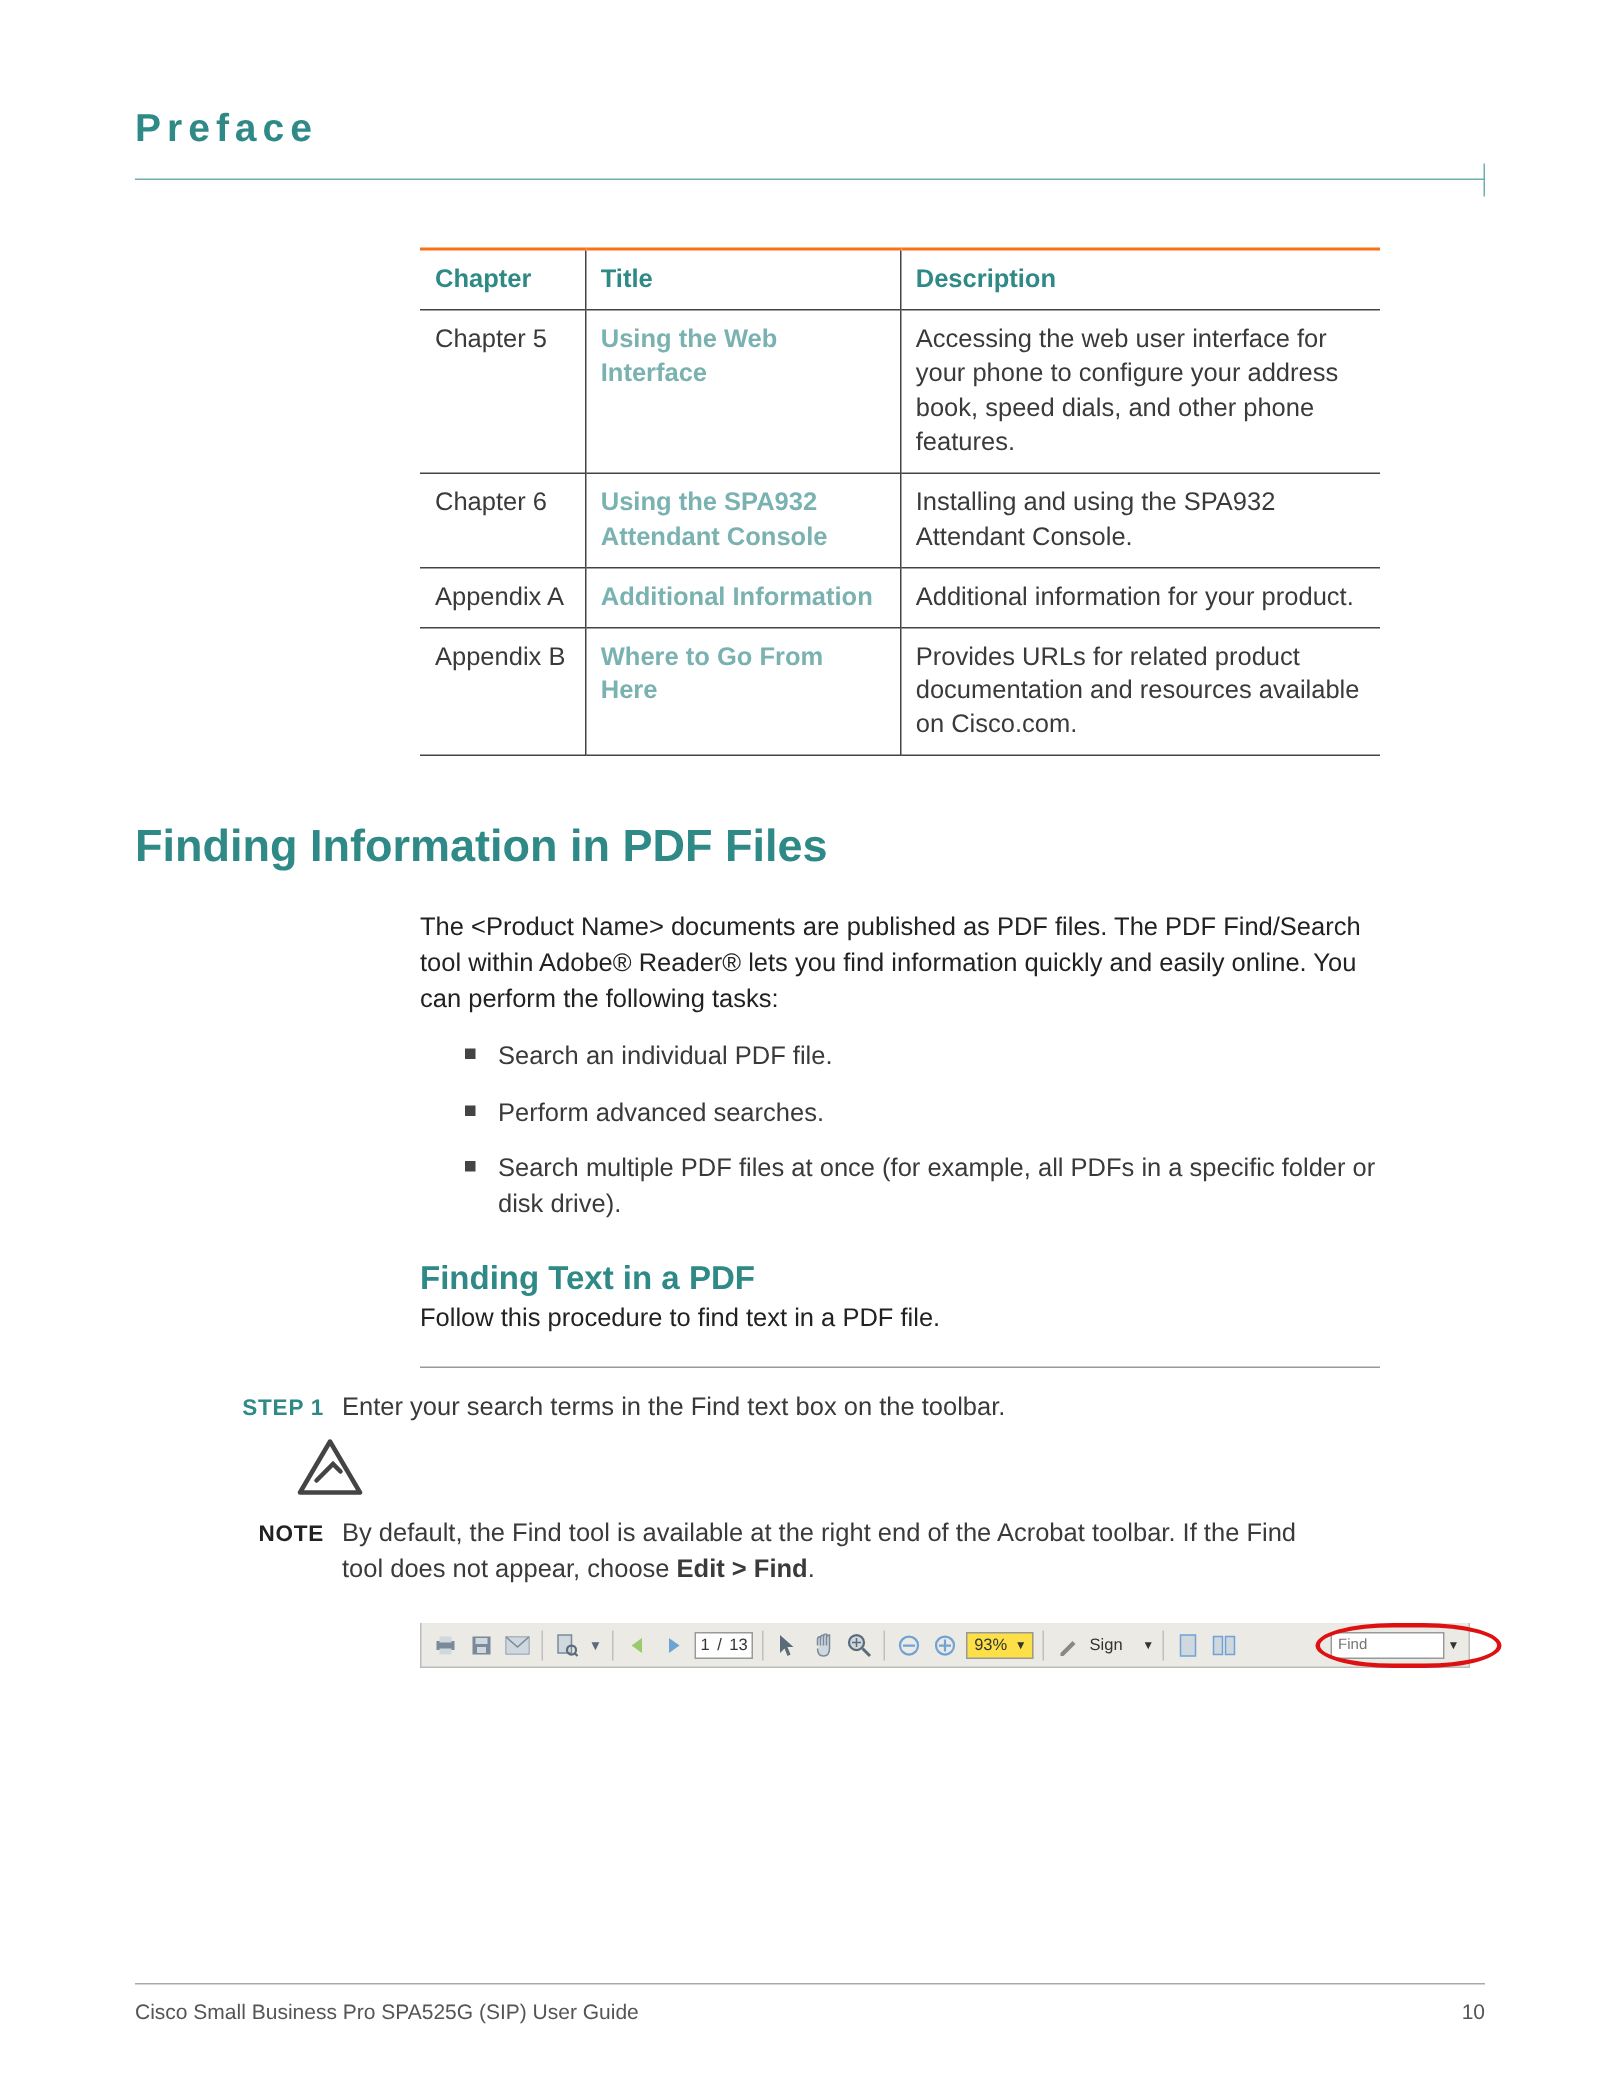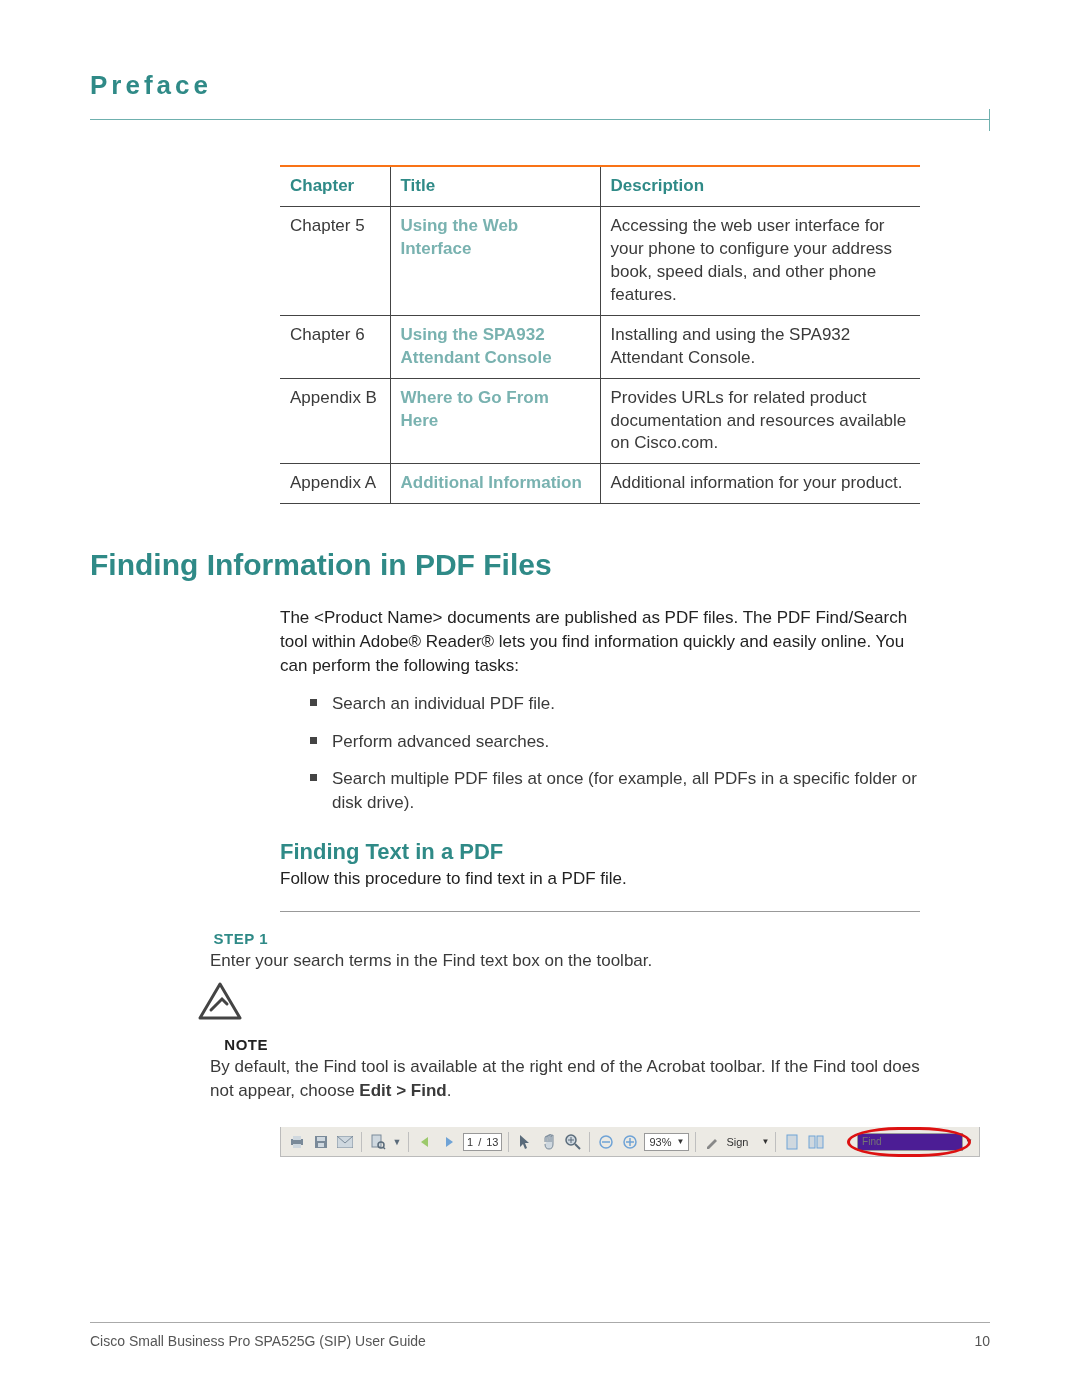--- a/index.html
+++ b/index.html
@@ -107,26 +107,25 @@
   .step-rule {
     margin-left: 190px;
     width: 640px;
     border: 0;
     border-top: 1px solid #999;
     margin-top: 20px;
     margin-bottom: 14px;
   }
   .step-row, .note-row {
     display: flex;
-    margin-left: 120px;
+    margin-left: 68px;
     width: 710px;
     font-size: 17px;
     line-height: 1.4;
     margin-bottom: 10px;
-    flex-direction: column;
   }
   .step-label {
     width: 70px;
     flex-shrink: 0;
     text-align: right;
     padding-right: 12px;
     color: #2f8a87;
     font-weight: 700;
     font-size: 15px;
     letter-spacing: 0.5px;
@@ -185,43 +184,43 @@
     color: #5a6b7a;
     font-size: 13px;
   }
   .tb-page-box {
     display: inline-flex; align-items: center; gap: 2px;
     border: 1px solid #999; background: #fff; height: 18px;
     padding: 0 3px; font-size: 11px;
   }
   .tb-zoom-box {
     display: inline-flex; align-items: center; gap: 2px;
-    border: 1px solid #999; background: #ffffff; height: 18px;
+    border: 1px solid #999; background: #fde047; height: 18px;
     padding: 0 4px; font-size: 11px;
   }
   .tb-sign {
     display: inline-flex; align-items: center; gap: 13px;
     font-size: 11px; color: #333;
   }
   .tb-find {
     position: relative;
     margin-left: auto;
     display: inline-flex; align-items: center;
   }
   .tb-find-ring {
     position: absolute;
     left: -10px; top: -6px;
     width: 124px; height: 30px;
     border: 3px solid #d11;
     border-radius: 50% / 60%;
     pointer-events: none;
   }
   .tb-find input {
-    width: 106px; height: 18px;
-    border: 1px solid #999; background: #4c1d95;
+    width: 76px; height: 18px;
+    border: 1px solid #999; background: #ffffff;
     font-size: 10px; color: #888;
     padding: 0 4px;
   }
   .footer {
     position: absolute;
     bottom: 48px;
     left: 90px; right: 90px;
     border-top: 1px solid #aaa;
     padding-top: 10px;
     display: flex;
@@ -259,28 +258,28 @@
         <td>Chapter 5</td>
         <td><span class="title-link">Using the Web Interface</span></td>
         <td>Accessing the web user interface for your phone to configure your address book, speed dials, and other phone features.</td>
       </tr>
       <tr>
         <td>Chapter 6</td>
         <td><span class="title-link">Using the SPA932 Attendant Console</span></td>
         <td>Installing and using the SPA932 Attendant Console.</td>
       </tr>
       <tr>
+        <td>Appendix A</td>
+        <td><span class="title-link">Additional Information</span></td>
+        <td>Additional information for your product.</td>
+      </tr>
+      <tr>
         <td>Appendix B</td>
         <td><span class="title-link">Where to Go From Here</span></td>
         <td>Provides URLs for related product documentation and resources available on Cisco.com.</td>
-      </tr>
-      <tr>
-        <td>Appendix A</td>
-        <td><span class="title-link">Additional Information</span></td>
-        <td>Additional information for your product.</td>
       </tr>
     </tbody>
   </table>
 
   <h1 class="section">Finding Information in PDF Files</h1>
 
   <p class="body-para">The &lt;Product Name&gt; documents are published as PDF files. The PDF Find/Search tool within Adobe® Reader® lets you find information quickly and easily online. You can perform the following tasks:</p>
 
   <ul class="body-list">
     <li>Search an individual PDF file.</li>

